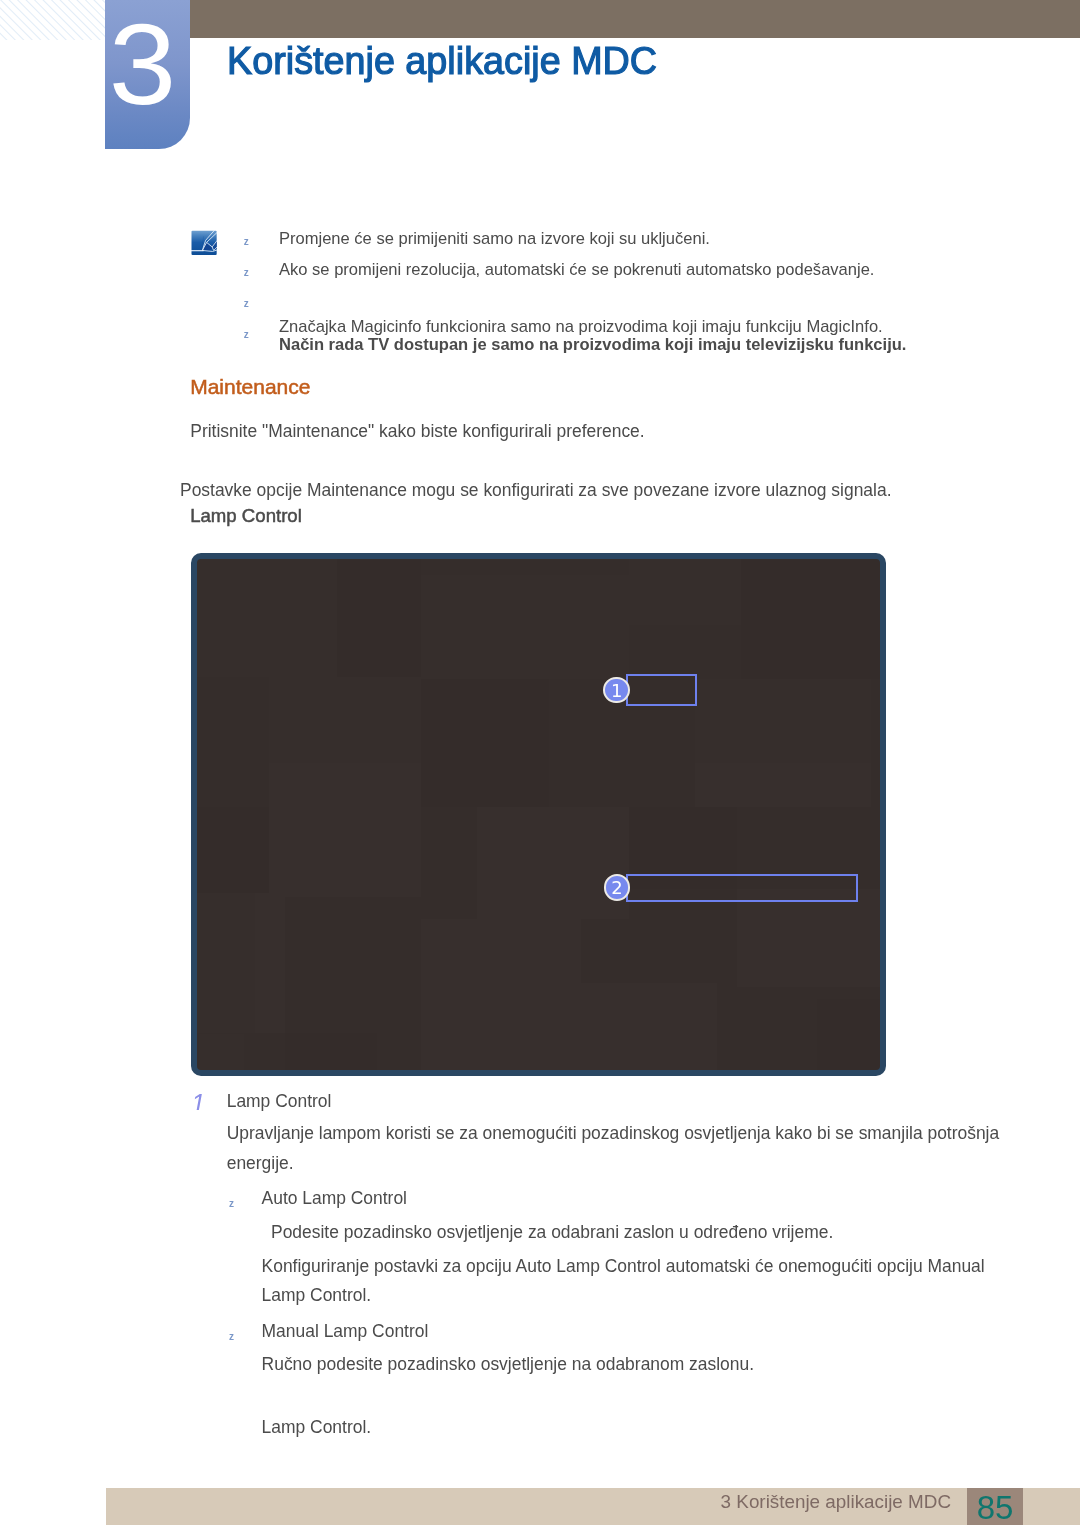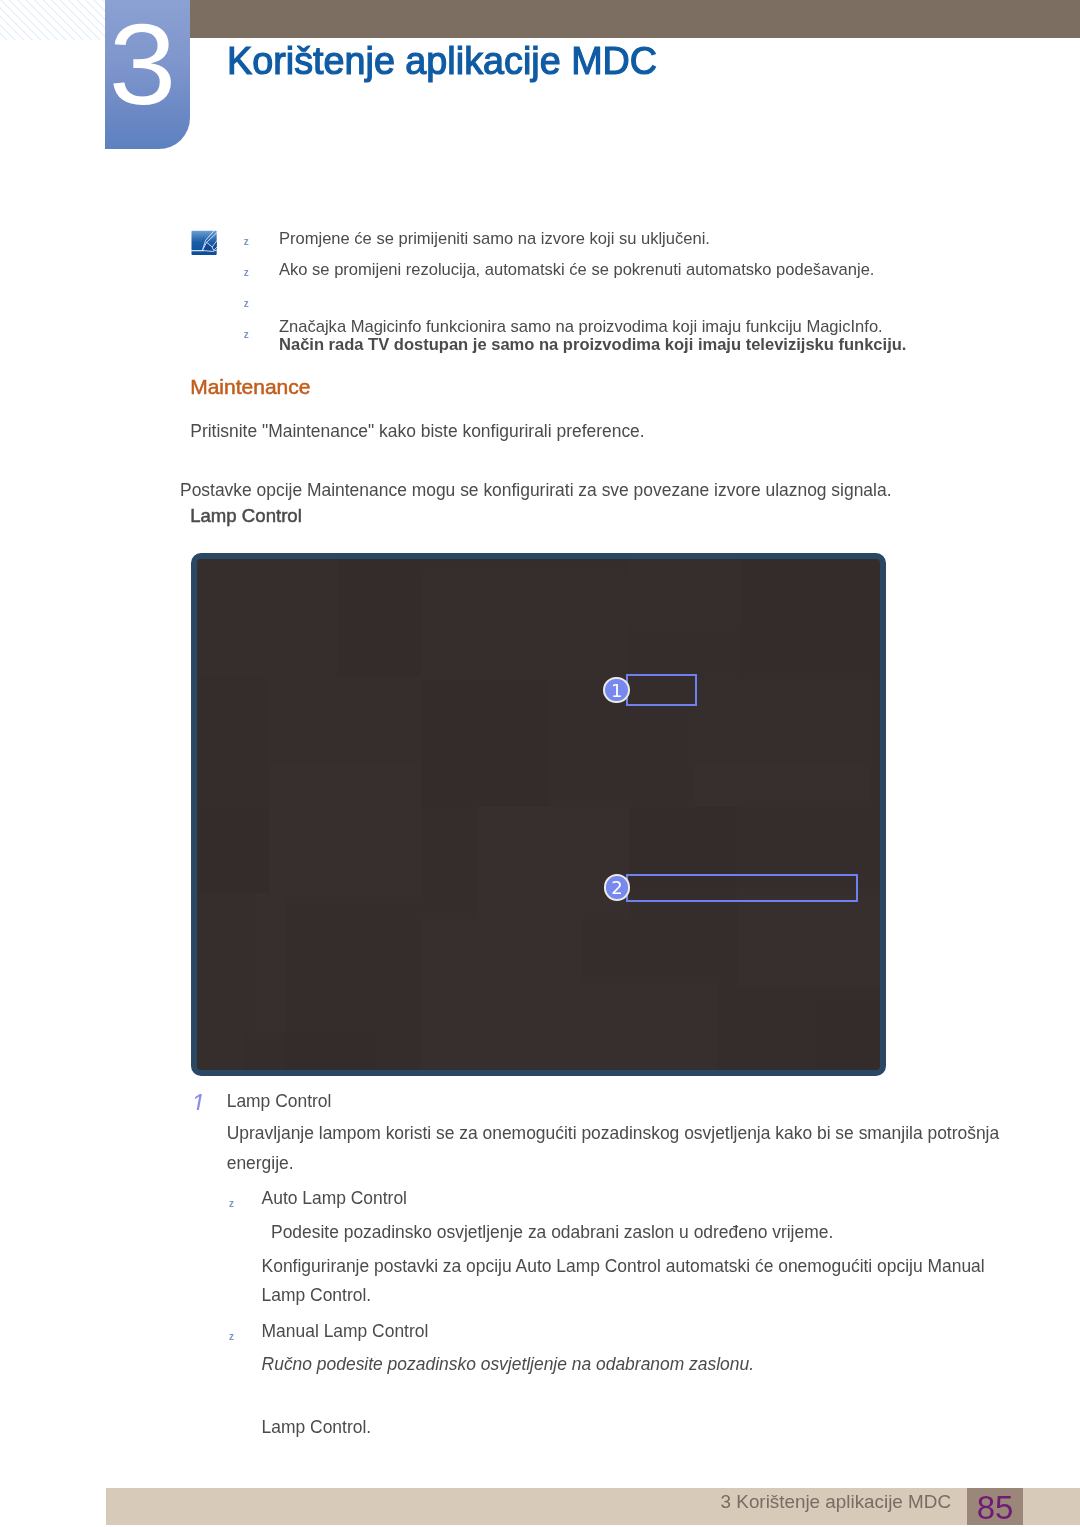--- a/index.html
+++ b/index.html
@@ -44,21 +44,21 @@
   .shottex{position:absolute;left:0;top:0;}
   .callout{position:absolute;border:2.2px solid #6e81ee;}
   .cnum{position:absolute;width:22.8px;height:22.8px;border-radius:50%;
         background:#7789ee;border:2.6px solid #eceae6;color:#fff;font-size:18px;
         text-align:center;line-height:23.5px;font-family:"DejaVu Sans",sans-serif;}
 
   
   .footbar{position:absolute;left:105.5px;top:1487.8px;width:974.5px;height:37.2px;background:#d7cab8;}
   .foottxt{position:absolute;left:720.6px;top:1490.5px;color:#7e6a64;font-size:18.85px;font-weight:400;white-space:nowrap;}
   .pagebox{position:absolute;left:967px;top:1488px;width:56px;height:37.3px;background:#9b877a;}
-  .pagenum{position:absolute;left:967px;top:1489.5px;width:56px;color:#701a75;
+  .pagenum{position:absolute;left:967px;top:1489.5px;width:56px;color:#0f766e;
            font-size:33px;text-align:center;line-height:35px;}
 </style>
 </head>
 <body>
 
 <div class="page">
   <div class="hatch">
     <svg width="106" height="40" viewBox="0 0 106 40">
       <defs>
         <pattern id="hp" width="6" height="6" patternUnits="userSpaceOnUse" patternTransform="rotate(-45)">
@@ -156,20 +156,20 @@
   <div class="body ln" style="left:226.7px;top:1148.4px;">energije.</div>
 
   <div class="zbul" style="left:228.9px;top:1198px;">z</div>
   <div class="body ln" style="left:261.6px;top:1183.4px;">Auto Lamp Control</div>
   <div class="body ln" style="left:271px;top:1217.0px;">Podesite pozadinsko osvjetljenje za odabrani zaslon u određeno vrijeme.</div>
   <div class="body ln" style="left:261.6px;top:1250.8px;">Konfiguriranje postavki za opciju Auto Lamp Control automatski će onemogućiti opciju Manual</div>
   <div class="body ln" style="left:261.6px;top:1279.6px;">Lamp Control.</div>
 
   <div class="zbul" style="left:228.9px;top:1330.8px;">z</div>
   <div class="body ln" style="left:261.6px;top:1316.0px;">Manual Lamp Control</div>
-  <div class="body ln" style="left:261.6px;top:1348.6px;font-style:italic;">Ručno podesite pozadinsko osvjetljenje na odabranom zaslonu.</div>
+  <div class="body ln" style="left:261.6px;top:1348.6px;">Ručno podesite pozadinsko osvjetljenje na odabranom zaslonu.</div>
   <div class="body ln" style="left:261.6px;top:1411.9px;">Lamp Control.</div>
 
   <div class="footbar"></div>
   <div class="foottxt">3 Korištenje aplikacije MDC</div>
   <div class="pagebox"></div>
   <div class="pagenum">85</div>
 </div>
 
 </body></html>

